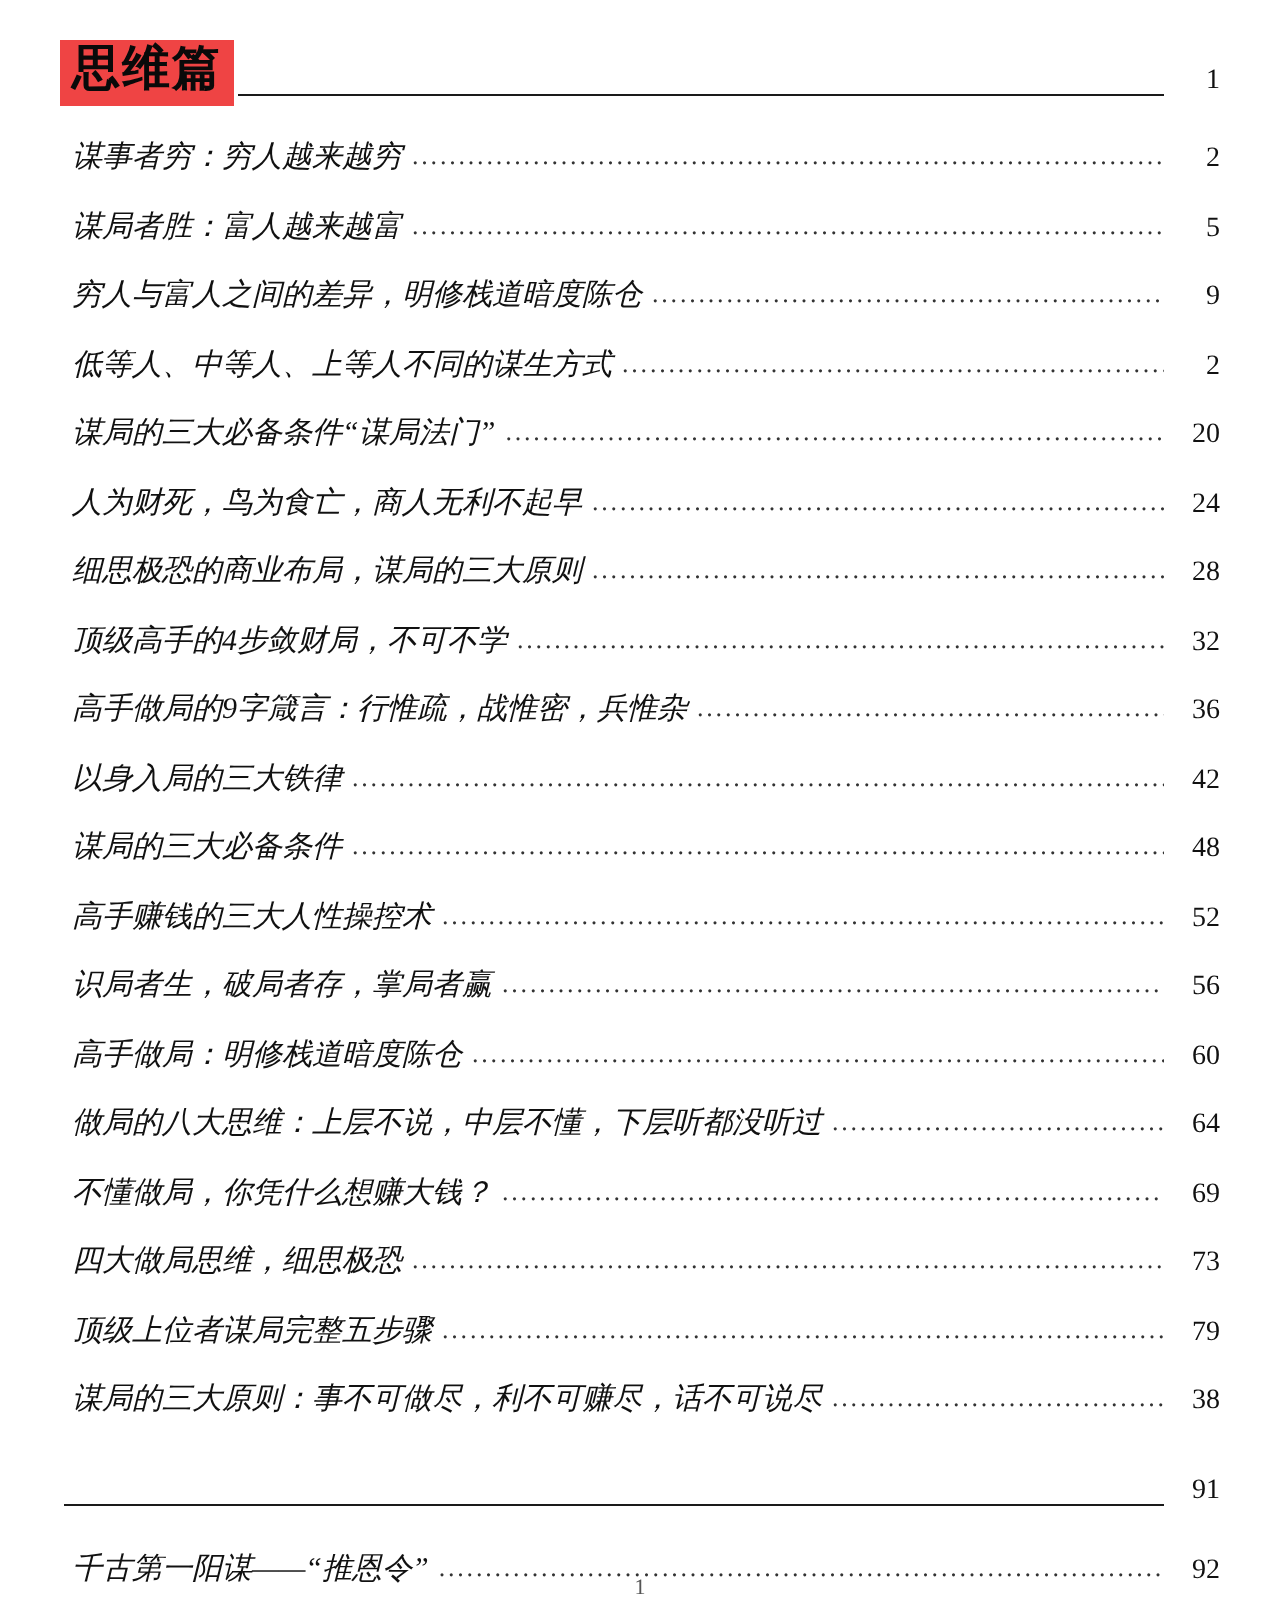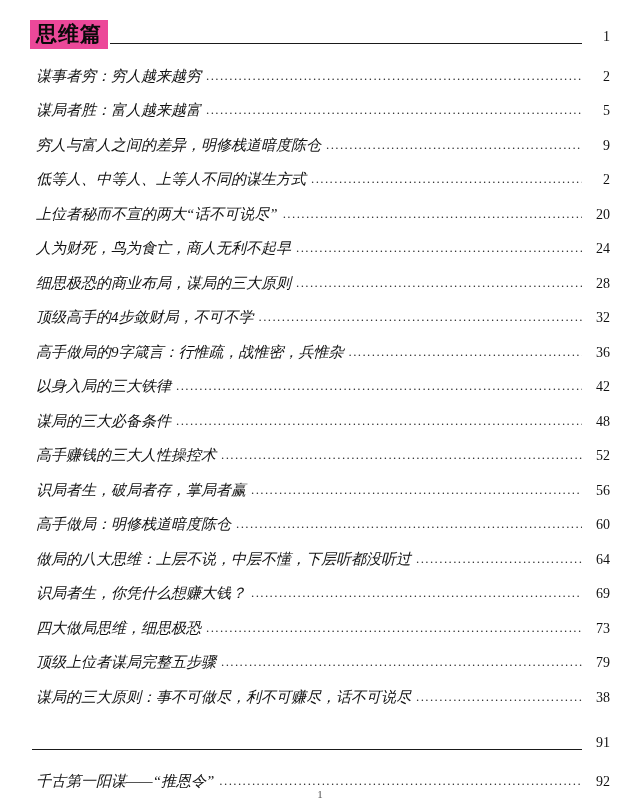--- a/index.html
+++ b/index.html
@@ -24,25 +24,25 @@
   }
 
   
   .section-row {
     display: flex;
     align-items: flex-end;
     margin-top: 6px;
     margin-bottom: 4px;
   }
   .section-title {
-    font-size: 21px;
+    font-size: 24px;
     font-weight: bold;
     letter-spacing: 1px;
     color: #0a0a0a;
-    background: #ec4899;
+    background: #ef4444;
     padding: 2px 6px 3px 6px;
     line-height: 1.15;
     white-space: nowrap;
   }
   .section-underline {
     flex: 1 1 auto;
     border-bottom: 1.6px solid #1a1a1a;
     margin: 0 6px 5px 2px;
     height: 0;
   }
@@ -131,21 +131,21 @@
       <span class="toc-page">9</span>
     </div>
 
     <div class="toc-item">
       <span class="toc-text">低等人、中等人、上等人不同的谋生方式</span>
       <span class="toc-dots">................................................................................................................</span>
       <span class="toc-page">2</span>
     </div>
 
     <div class="toc-item">
-      <span class="toc-text">上位者秘而不宣的两大“话不可说尽”</span>
+      <span class="toc-text">谋局的三大必备条件“谋局法门”</span>
       <span class="toc-dots">................................................................................................................</span>
       <span class="toc-page">20</span>
     </div>
 
     <div class="toc-item">
       <span class="toc-text">人为财死，鸟为食亡，商人无利不起早</span>
       <span class="toc-dots">................................................................................................................</span>
       <span class="toc-page">24</span>
     </div>
 
@@ -197,21 +197,21 @@
       <span class="toc-page">60</span>
     </div>
 
     <div class="toc-item">
       <span class="toc-text">做局的八大思维：上层不说，中层不懂，下层听都没听过</span>
       <span class="toc-dots">................................................................................................................</span>
       <span class="toc-page">64</span>
     </div>
 
     <div class="toc-item">
-      <span class="toc-text">识局者生，你凭什么想赚大钱？</span>
+      <span class="toc-text">不懂做局，你凭什么想赚大钱？</span>
       <span class="toc-dots">................................................................................................................</span>
       <span class="toc-page">69</span>
     </div>
 
     <div class="toc-item">
       <span class="toc-text">四大做局思维，细思极恐</span>
       <span class="toc-dots">................................................................................................................</span>
       <span class="toc-page">73</span>
     </div>
 

